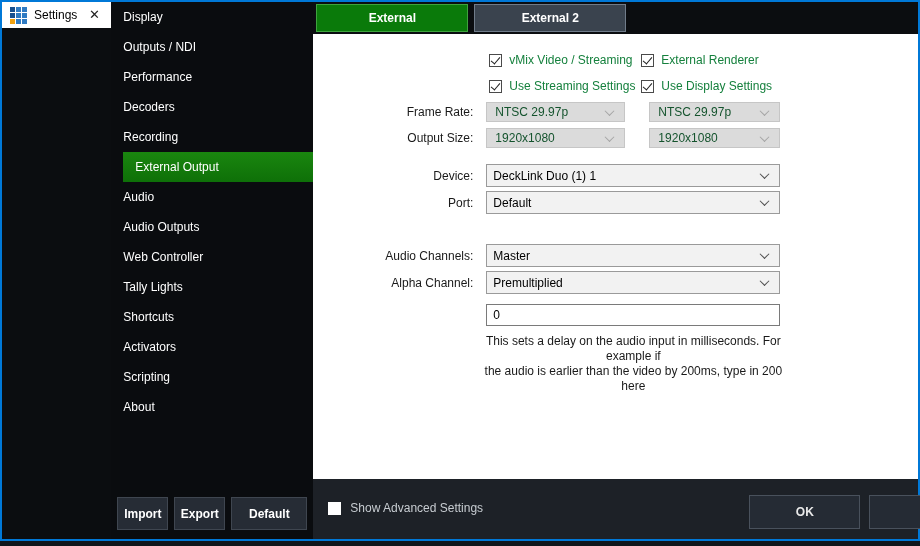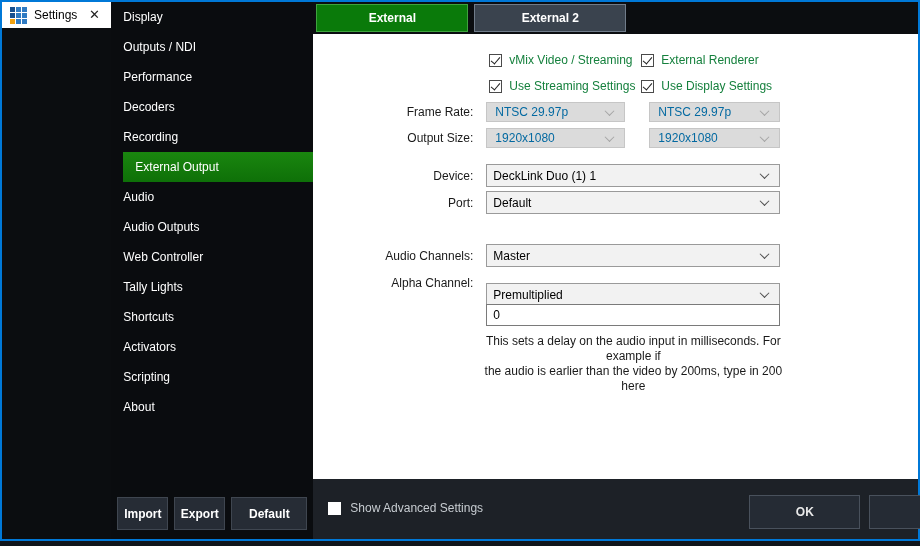--- a/index.html
+++ b/index.html
@@ -82,21 +82,21 @@
   .dd {
     position: absolute; background: #f2f2f2; border: 1px solid #9a9a9a;
     display: flex; align-items: center; font-size: 12px; color: #000;
     padding-left: 6px; cursor: default;
   }
   .dd .val { flex: 1 1 auto; white-space: nowrap; overflow: hidden; }
   .dd .chev {
     width: 7px; height: 7px; border-right: 1.4px solid #4f4f4f; border-bottom: 1.4px solid #4f4f4f;
     transform: rotate(45deg) translate(-1px,-1px); margin-right: 11px; flex: 0 0 auto;
   }
-  .dd.disabled { background: #dbdbdb; border-color: #c6c6c6; color: #0369a1; padding-left: 8px; }
+  .dd.disabled { background: #dbdbdb; border-color: #c6c6c6; color: #14532d; padding-left: 8px; }
   .dd.disabled .chev { border-color: #a5a5a5; }
   .txt {
     position: absolute; background: #fff; border: 1px solid #7a7a7a;
     font-family: inherit; font-size: 12px; color: #000; padding: 0 0 0 6px;
   }
   .help { position: absolute; font-size: 12px; color: #1a1a1a; text-align: center; line-height: 15px; }
   
   .footer {
     height: 60px; background: #1d2127; position: relative; flex: 0 0 auto;
   }
@@ -216,21 +216,21 @@
           <span class="chev"></span>
         </div>
 
         <span class="flabel" style="top:215px;">Audio Channels:</span>
         <div class="dd" style="left:173px; top:210px; width:294px; height:23px;">
           <span class="val">Master</span>
           <span class="chev"></span>
         </div>
 
         <span class="flabel" style="top:242px;">Alpha Channel:</span>
-        <div class="dd" style="left:173px; top:249px; width:294px; height:23px;">
+        <div class="dd" style="left:173px; top:237px; width:294px; height:23px;">
           <span class="val">Premultiplied</span>
           <span class="chev"></span>
         </div>
 
         <input class="txt" style="left: 173px; top: 270px; width: 294px; height: 22px;" value="0">
 
         <div class="help" style="left:160px; top:300px; width:320px;">
           <div>This sets a delay on the audio input in milliseconds. For example if</div>
           <div>the audio is earlier than the video by 200ms, type in 200 here</div>
         </div>

